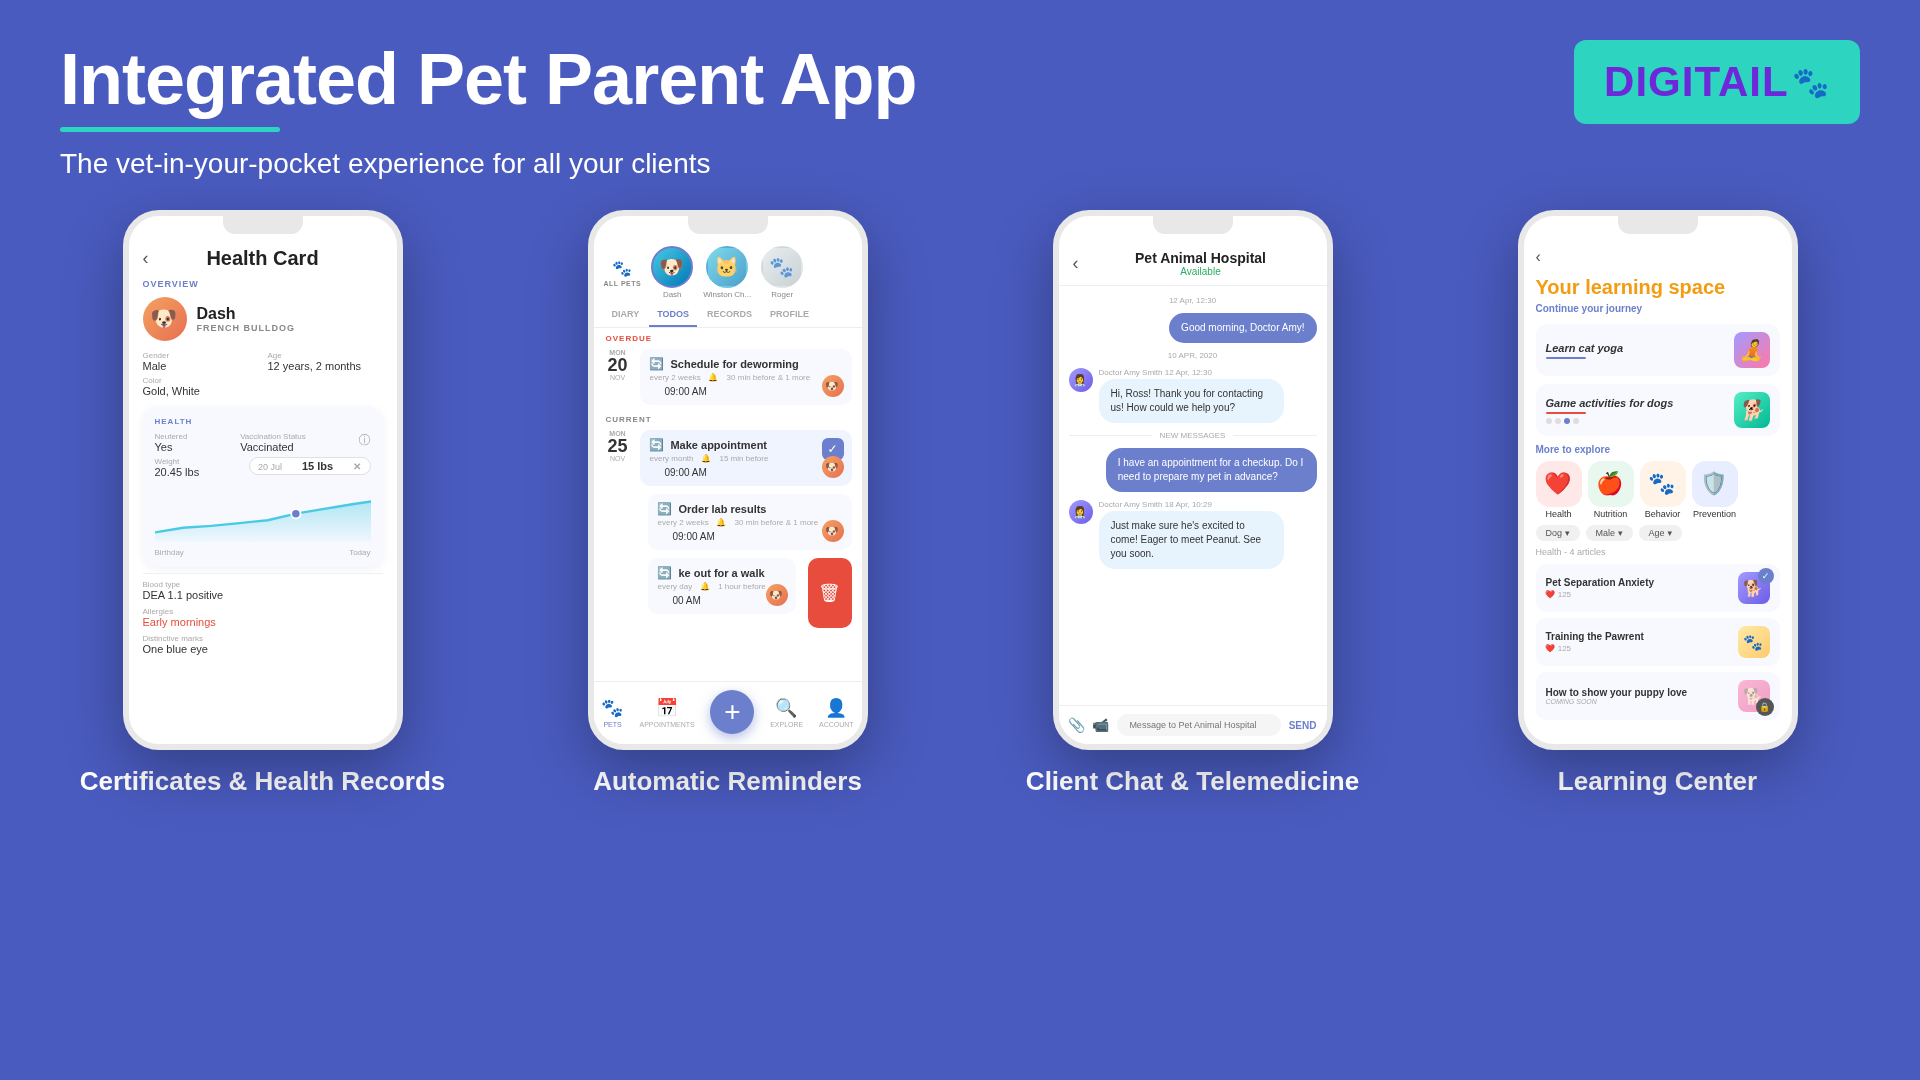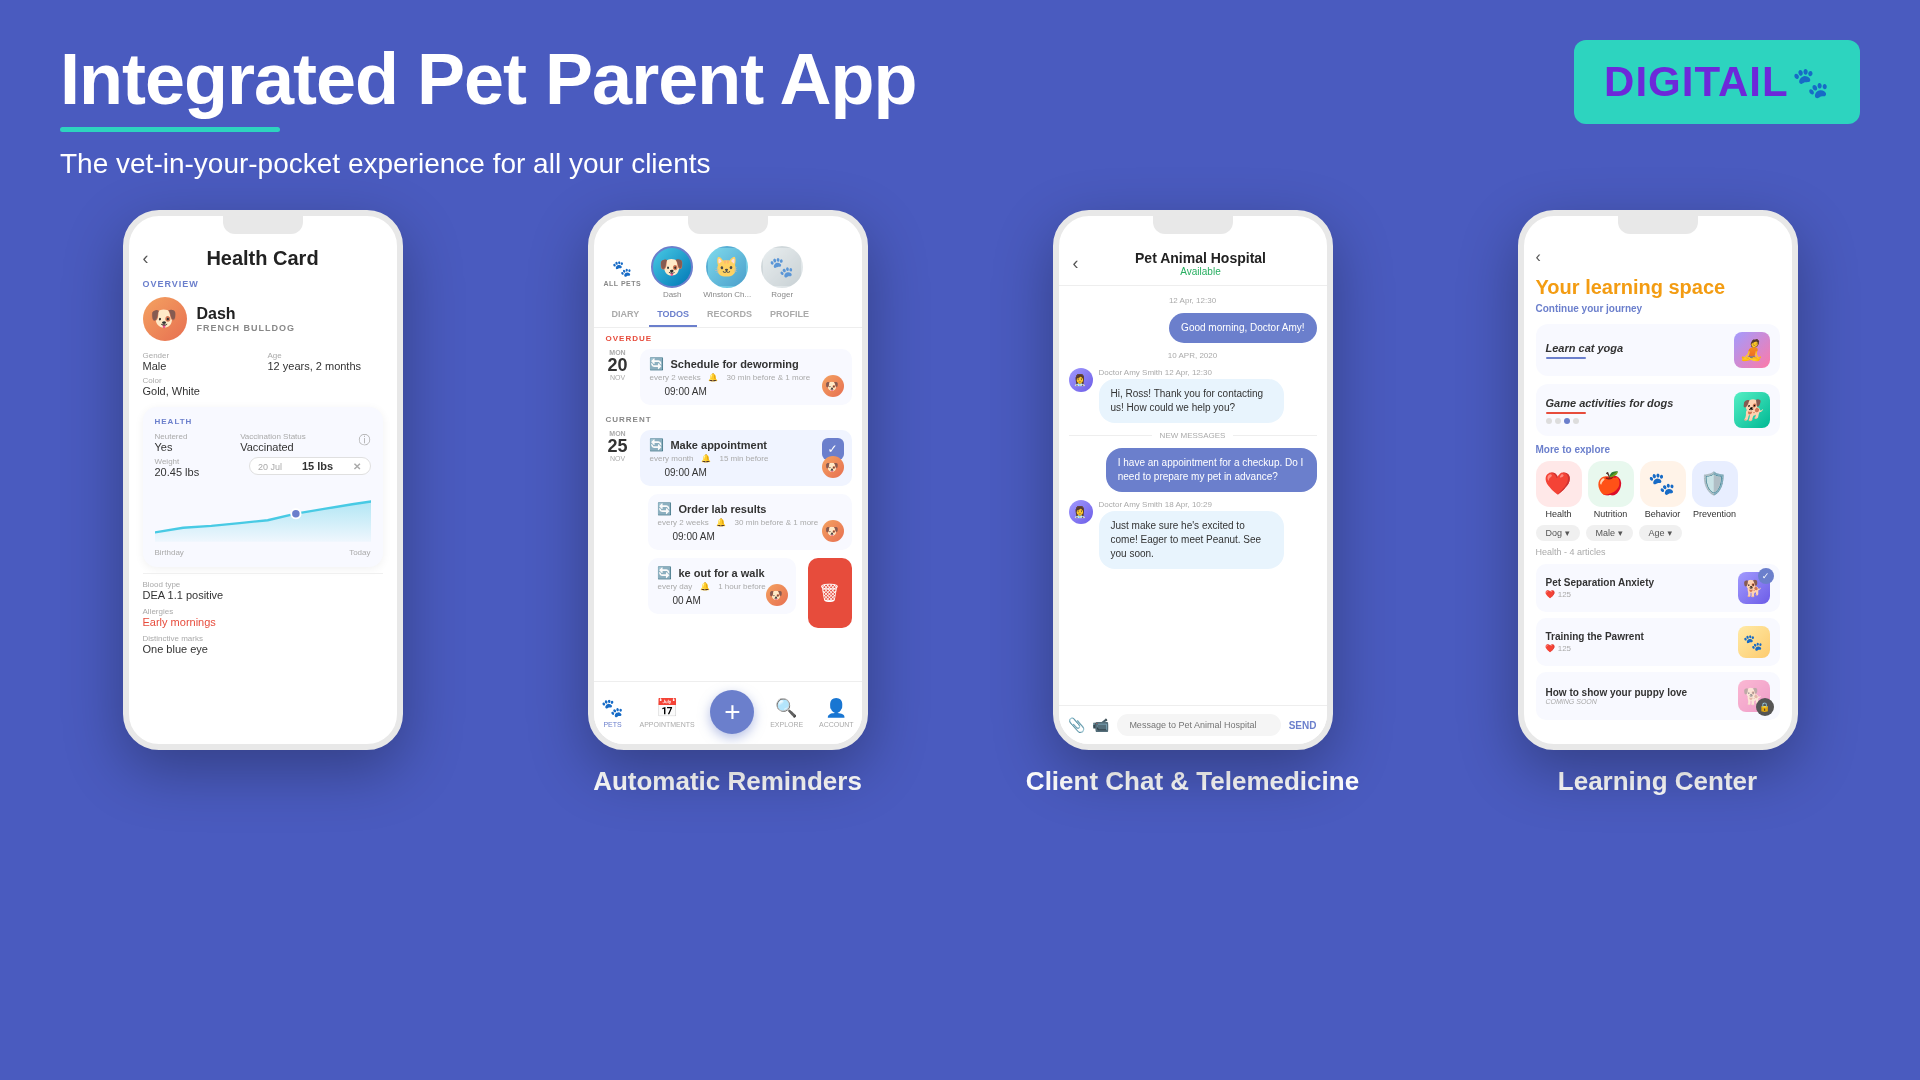--- a/index.html
+++ b/index.html
@@ -833,20 +833,21 @@
             <div class="label">Allergies</div>
             <div class="value red">Early mornings</div>
           </div>
           <div class="p1-extra-item">
             <div class="label">Distinctive marks</div>
             <div class="value">One blue eye</div>
           </div>
         </div>
       </div>
     </div>
+    <div class="phone-label">Certificates &amp; Health Records</div>
   </div>
 
   <div class="phone-wrapper">
     <div class="phone">
       <div class="phone-notch"></div>
       <div class="phone-content" style="display:flex;flex-direction:column;height:100%;position:relative;">
 
         <div class="p2-pets-row">
           <div class="p2-all-pets">
             <span class="icon">🐾</span>

